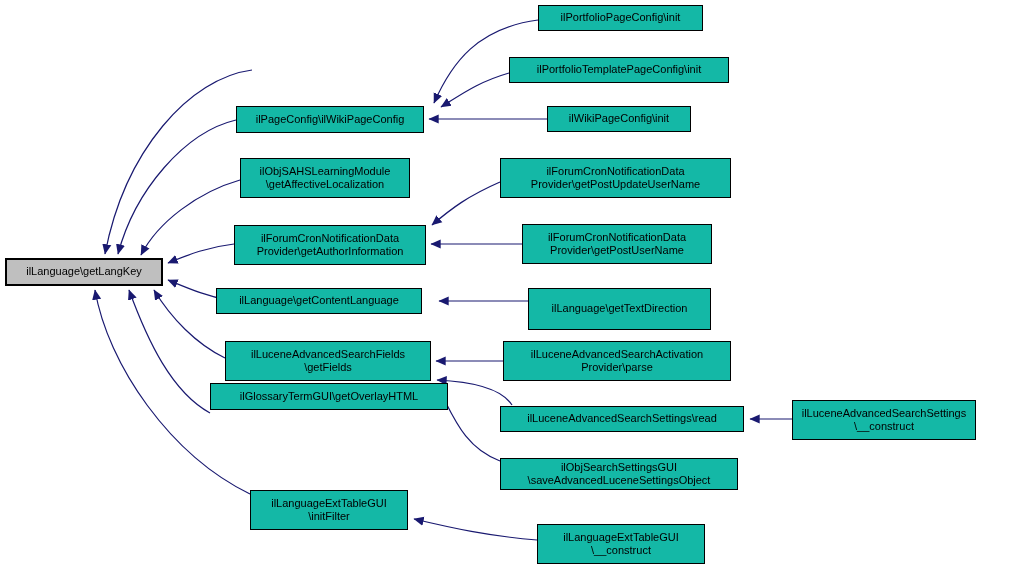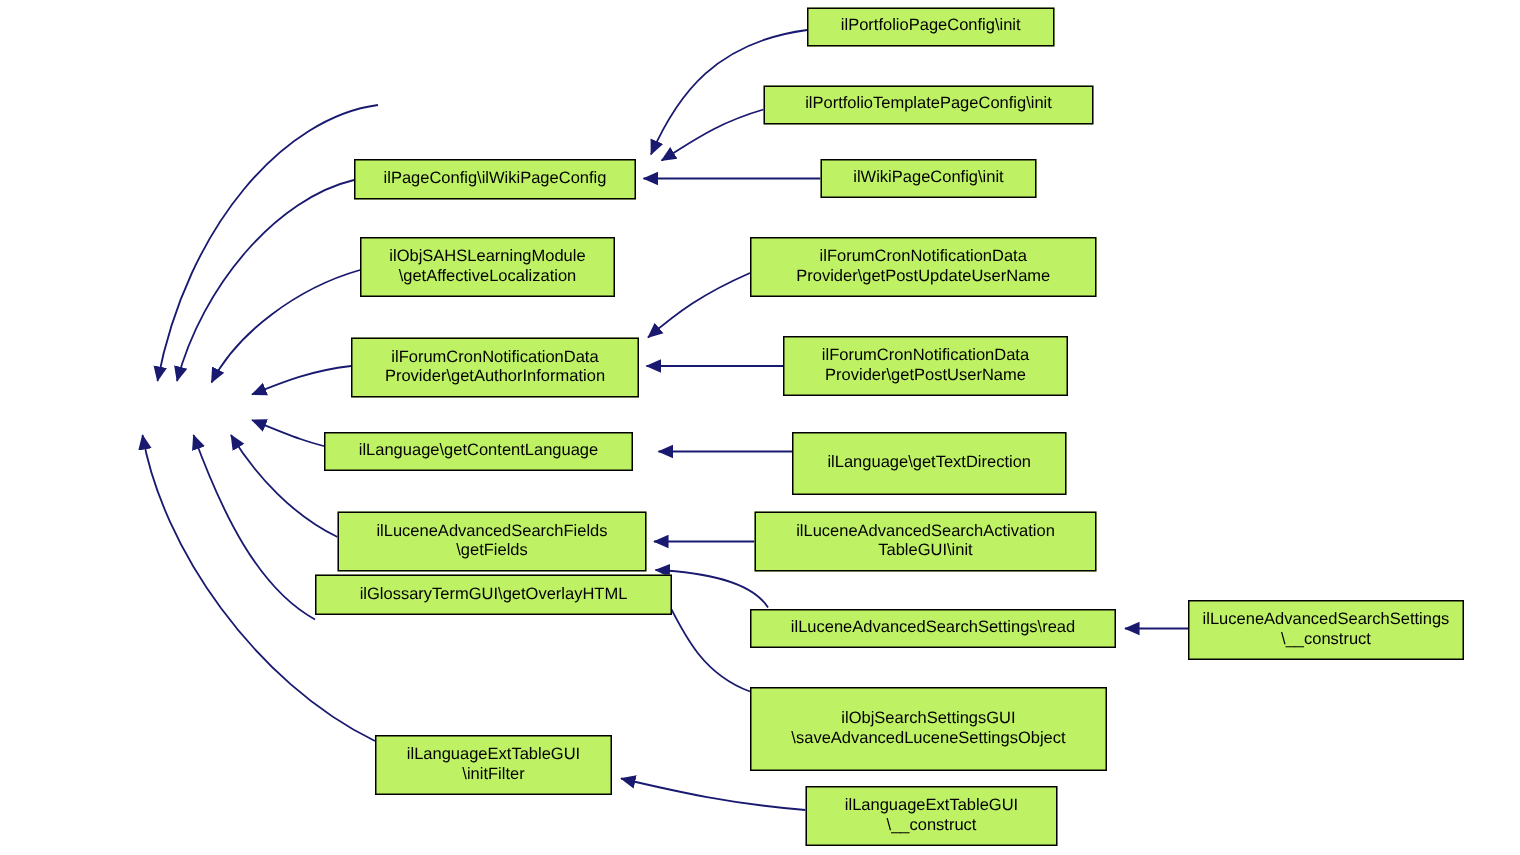--- a/index.html
+++ b/index.html
@@ -7,21 +7,21 @@
     position:relative;
     width:1013px;height:570px;
     background:#ffffff;
     font-family:"Liberation Sans", sans-serif;
     overflow:hidden;
   }
   #edges{position:absolute;left:0;top:0;width:1013px;height:570px;}
   .node{
     position:absolute;
     box-sizing:border-box;
-    background:#bef264;
+    background:#14b8a6;
     border:1px solid #000000;
     display:flex;align-items:center;justify-content:center;
     text-align:center;
     font-size:11px;line-height:1.22;color:#000000;
     white-space:pre-line;
     cursor:pointer;
     z-index:2;
   }
   .node.main{
     background:#bfbfbf;
@@ -57,20 +57,23 @@
       <path d="M 522 244 L 431 244" marker-end="url(#arrow)"></path>
       <path d="M 528 301 L 439 301" marker-end="url(#arrow)"></path>
       <path d="M 503 361 L 436 361" marker-end="url(#arrow)"></path>
       <path d="M 512 405 C 503 391, 480 382, 437 380" marker-end="url(#arrow)"></path>
       <path d="M 500 461 C 462 447, 452 412, 437 386" marker-end="url(#arrow)"></path>
       <path d="M 792 419 L 750 419" marker-end="url(#arrow)"></path>
       <path d="M 537 540 C 488 536, 452 528, 414 519" marker-end="url(#arrow)"></path>
     </g>
   </svg>
 
+  <div class="node main" style="left:5px;top:258px;width:158px;height:28px">
+    <span>ilLanguage\getLangKey</span>
+  </div>
 
 
   <div class="node" style="left:236px;top:106px;width:188px;height:27px">
     <span>ilPageConfig\ilWikiPageConfig</span>
   </div>
 
   <div class="node" style="left:240px;top:158px;width:170px;height:40px">
     <span>ilObjSAHSLearningModule
 \getAffectiveLocalization</span>
   </div>
@@ -119,28 +122,28 @@
     <span>ilForumCronNotificationData
 Provider\getPostUserName</span>
   </div>
 
   <div class="node" style="left:528px;top:288px;width:183px;height:42px">
     <span>ilLanguage\getTextDirection</span>
   </div>
 
   <div class="node" style="left:503px;top:341px;width:228px;height:40px">
     <span>ilLuceneAdvancedSearchActivation
-TableGUI\init</span>
+Provider\parse</span>
   </div>
 
   <div class="node" style="left:500px;top:406px;width:244px;height:26px">
     <span>ilLuceneAdvancedSearchSettings\read</span>
   </div>
 
-  <div class="node" style="left:500px;top:458px;width:238px;height:56px">
+  <div class="node" style="left:500px;top:458px;width:238px;height:32px">
     <span>ilObjSearchSettingsGUI
 \saveAdvancedLuceneSettingsObject</span>
   </div>
 
   <div class="node" style="left:537px;top:524px;width:168px;height:40px">
     <span>ilLanguageExtTableGUI
 \__construct</span>
   </div>
 
   <div class="node" style="left:792px;top:400px;width:184px;height:40px">

